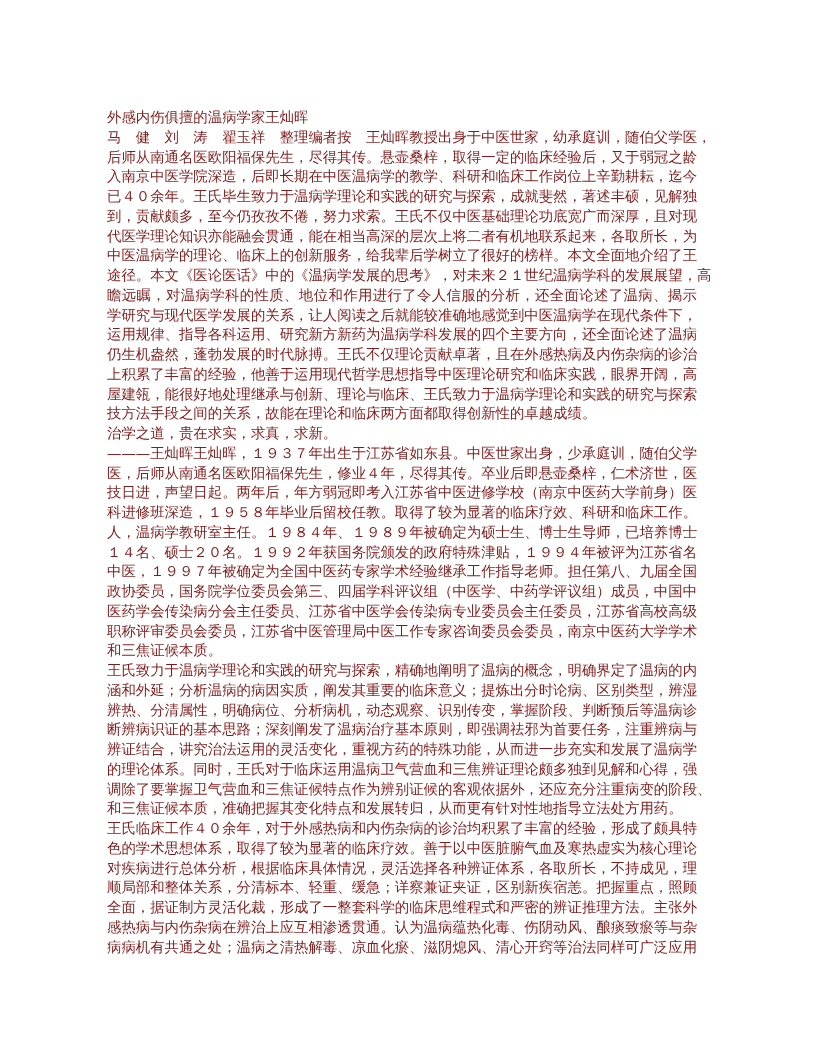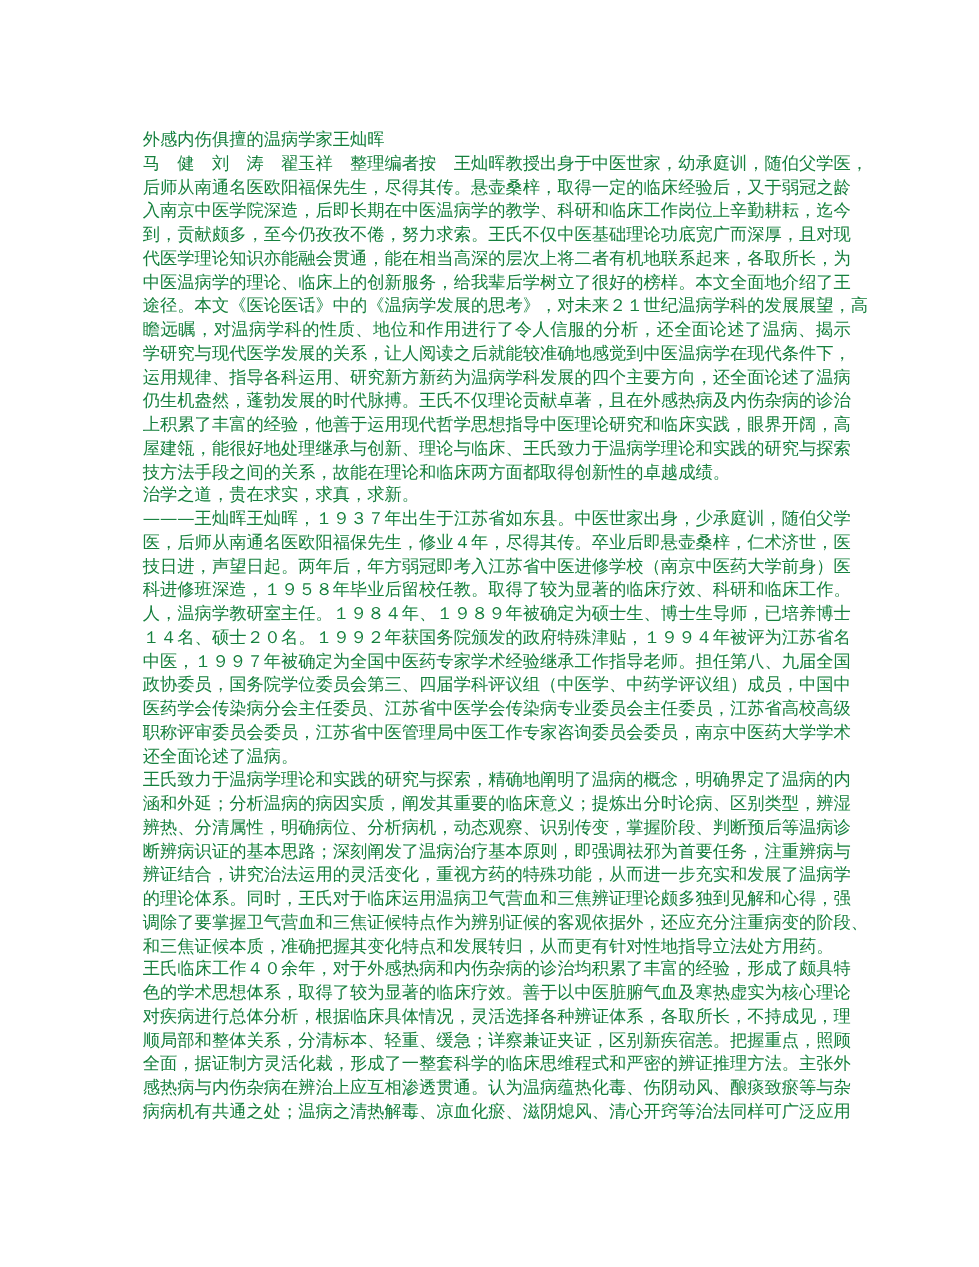--- a/index.html
+++ b/index.html
@@ -1,45 +1,46 @@
 <!DOCTYPE html>
 <html><head>
 <meta charset="utf-8">
 <style>
   html, body { margin: 0; padding: 0; background: #ffffff; }
   body { width: 816px; height: 1056px; position: relative; overflow: hidden; }
   .page {
     position: absolute;
-    left: 119px;
+    left: 107px;
     top: 108px;
     width: 590px;
     font-family: "DejaVu Serif", "Liberation Serif", serif;
     font-size: 14.4px;
     line-height: 19.75px;
-    color: #15803d;
+    color: #7f1d1d;
   }
   .line {
     display: block;
     white-space: nowrap;
     text-align: justify;
     text-align-last: justify;
     height: 19.75px;
     overflow: visible;
   }
   .line.last { text-align-last: left; }
 </style>
 </head>
 <body>
 
 <div class="page">
   <span class="line last">外感内伤俱擅的温病学家王灿晖</span>
   <div id="body-lines">
       <span class="line">马　健　刘　涛　翟玉祥　整理编者按　王灿晖教授出身于中医世家，幼承庭训，随伯父学医，</span>
       <span class="line">后师从南通名医欧阳福保先生，尽得其传。悬壶桑梓，取得一定的临床经验后，又于弱冠之龄</span>
       <span class="line">入南京中医学院深造，后即长期在中医温病学的教学、科研和临床工作岗位上辛勤耕耘，迄今</span>
+      <span class="line">已４０余年。王氏毕生致力于温病学理论和实践的研究与探索，成就斐然，著述丰硕，见解独</span>
       <span class="line">到，贡献颇多，至今仍孜孜不倦，努力求索。王氏不仅中医基础理论功底宽广而深厚，且对现</span>
       <span class="line">代医学理论知识亦能融会贯通，能在相当高深的层次上将二者有机地联系起来，各取所长，为</span>
       <span class="line">中医温病学的理论、临床上的创新服务，给我辈后学树立了很好的榜样。本文全面地介绍了王</span>
       <span class="line">途径。本文《医论医话》中的《温病学发展的思考》，对未来２１世纪温病学科的发展展望，高</span>
       <span class="line">瞻远瞩，对温病学科的性质、地位和作用进行了令人信服的分析，还全面论述了温病、揭示</span>
       <span class="line">学研究与现代医学发展的关系，让人阅读之后就能较准确地感觉到中医温病学在现代条件下，</span>
       <span class="line">运用规律、指导各科运用、研究新方新药为温病学科发展的四个主要方向，还全面论述了温病</span>
       <span class="line">仍生机盎然，蓬勃发展的时代脉搏。王氏不仅理论贡献卓著，且在外感热病及内伤杂病的诊治</span>
       <span class="line">上积累了丰富的经验，他善于运用现代哲学思想指导中医理论研究和临床实践，眼界开阔，高</span>
       <span class="line">屋建瓴，能很好地处理继承与创新、理论与临床、王氏致力于温病学理论和实践的研究与探索</span>
@@ -48,21 +49,21 @@
       <span class="line">———王灿晖王灿晖，１９３７年出生于江苏省如东县。中医世家出身，少承庭训，随伯父学</span>
       <span class="line">医，后师从南通名医欧阳福保先生，修业４年，尽得其传。卒业后即悬壶桑梓，仁术济世，医</span>
       <span class="line">技日进，声望日起。两年后，年方弱冠即考入江苏省中医进修学校（南京中医药大学前身）医</span>
       <span class="line">科进修班深造，１９５８年毕业后留校任教。取得了较为显著的临床疗效、科研和临床工作。</span>
       <span class="line">人，温病学教研室主任。１９８４年、１９８９年被确定为硕士生、博士生导师，已培养博士</span>
       <span class="line">１４名、硕士２０名。１９９２年获国务院颁发的政府特殊津贴，１９９４年被评为江苏省名</span>
       <span class="line">中医，１９９７年被确定为全国中医药专家学术经验继承工作指导老师。担任第八、九届全国</span>
       <span class="line">政协委员，国务院学位委员会第三、四届学科评议组（中医学、中药学评议组）成员，中国中</span>
       <span class="line">医药学会传染病分会主任委员、江苏省中医学会传染病专业委员会主任委员，江苏省高校高级</span>
       <span class="line">职称评审委员会委员，江苏省中医管理局中医工作专家咨询委员会委员，南京中医药大学学术</span>
-      <span class="line last">还全面论述了温病。</span>
+      <span class="line last">和三焦证候本质。</span>
       <span class="line">王氏致力于温病学理论和实践的研究与探索，精确地阐明了温病的概念，明确界定了温病的内</span>
       <span class="line">涵和外延；分析温病的病因实质，阐发其重要的临床意义；提炼出分时论病、区别类型，辨湿</span>
       <span class="line">辨热、分清属性，明确病位、分析病机，动态观察、识别传变，掌握阶段、判断预后等温病诊</span>
       <span class="line">断辨病识证的基本思路；深刻阐发了温病治疗基本原则，即强调祛邪为首要任务，注重辨病与</span>
       <span class="line">辨证结合，讲究治法运用的灵活变化，重视方药的特殊功能，从而进一步充实和发展了温病学</span>
       <span class="line">的理论体系。同时，王氏对于临床运用温病卫气营血和三焦辨证理论颇多独到见解和心得，强</span>
       <span class="line">调除了要掌握卫气营血和三焦证候特点作为辨别证候的客观依据外，还应充分注重病变的阶段、</span>
       <span class="line last">和三焦证候本质，准确把握其变化特点和发展转归，从而更有针对性地指导立法处方用药。</span>
       <span class="line">王氏临床工作４０余年，对于外感热病和内伤杂病的诊治均积累了丰富的经验，形成了颇具特</span>
       <span class="line">色的学术思想体系，取得了较为显著的临床疗效。善于以中医脏腑气血及寒热虚实为核心理论</span>

